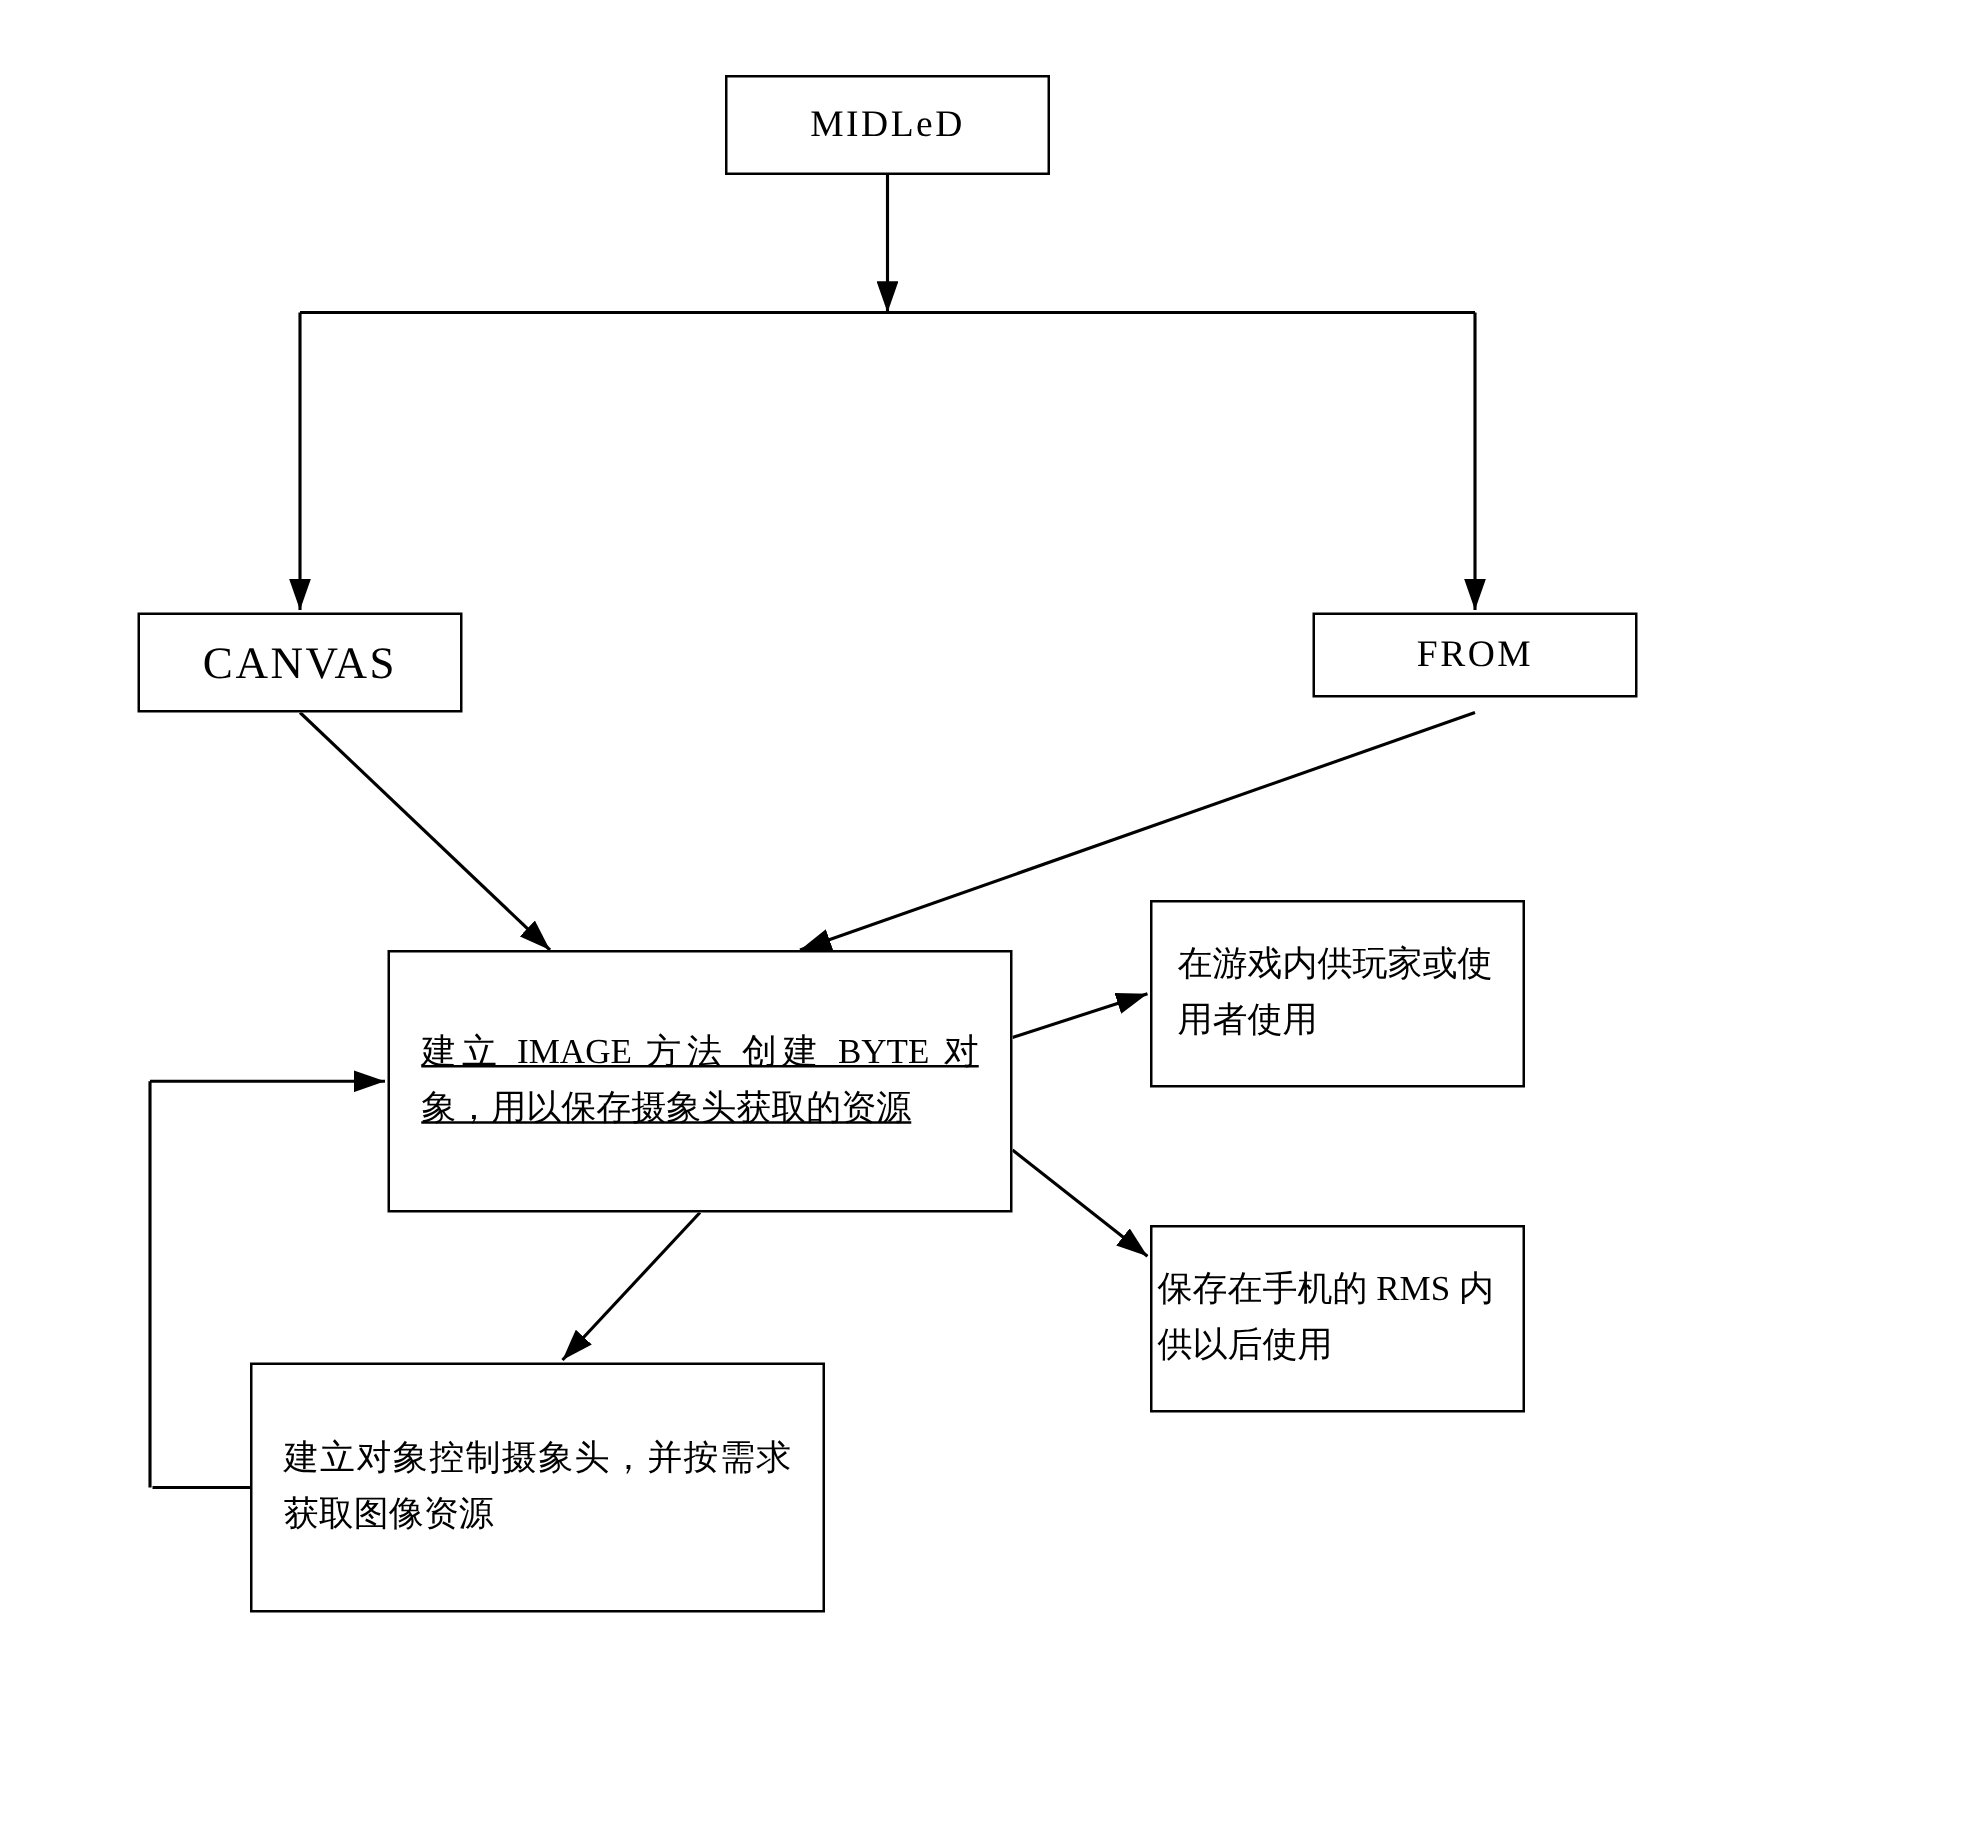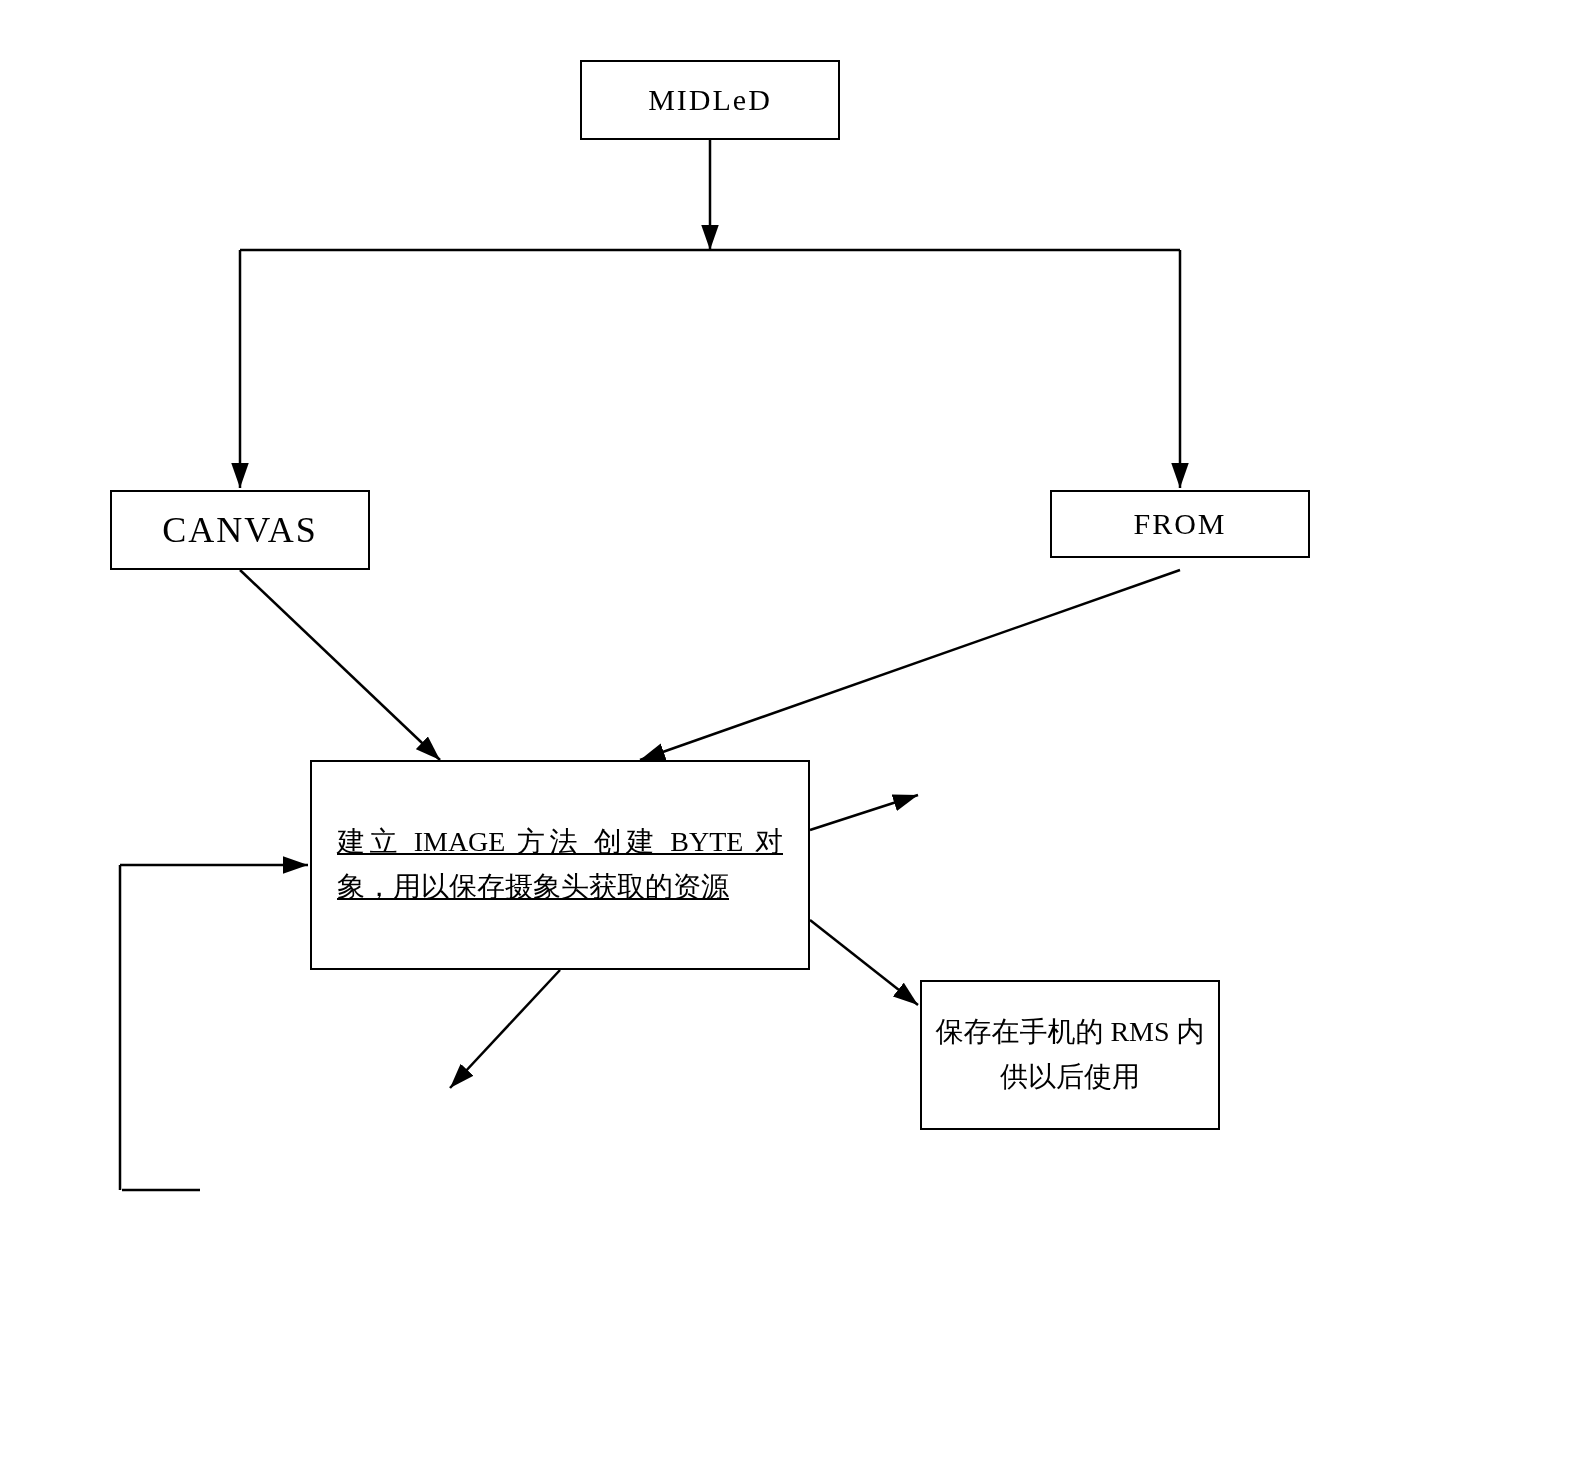--- a/index.html
+++ b/index.html
@@ -25,21 +25,21 @@
       height: 1475px;
     }
 
     .box {
       position: absolute;
       border: 2px solid #000;
       background: #fff;
       display: flex;
       align-items: center;
       justify-content: center;
-      text-align: center;
+      text-align: left;
       font-size: 28px;
       font-family: 'Times New Roman', Times, serif;
       padding: 10px 15px;
       line-height: 1.4;
     }
 
     svg.arrows {
       position: absolute;
       top: 0;
       left: 0;
@@ -98,19 +98,25 @@
   </div>
 
   <div class="box" style="left: 1050px; top: 490px; width: 260px; height: 68px; font-size: 30px; letter-spacing: 2px;">
     <span>FROM</span>
   </div>
 
   <div class="box" style="left: 310px; top: 760px; width: 500px; height: 210px; font-size: 28px; line-height: 1.6; text-align: justify; padding: 20px 25px; text-decoration: underline;">
     <span>建立 IMAGE 方法 创建 BYTE 对象，用以保存摄象头获取的资源</span>
   </div>
 
+  <div class="box" style="left: 920px; top: 720px; width: 300px; height: 150px; font-size: 28px; line-height: 1.6; padding: 15px 20px;">
+    <span>在游戏内供玩家或使用者使用</span>
+  </div>
 
   <div class="box" style="left: 920px; top: 980px; width: 300px; height: 150px; font-size: 28px; line-height: 1.6; padding: 15px 4px;">
     <span>保存在手机的 RMS 内供以后使用</span>
   </div>
 
+  <div class="box" style="left: 200px; top: 1090px; width: 460px; height: 200px; font-size: 28px; line-height: 1.6; text-align: justify; padding: 20px 25px;">
+    <span>建立对象控制摄象头，并按需求获取图像资源</span>
+  </div>
 
 </div>
 
 </body></html>

